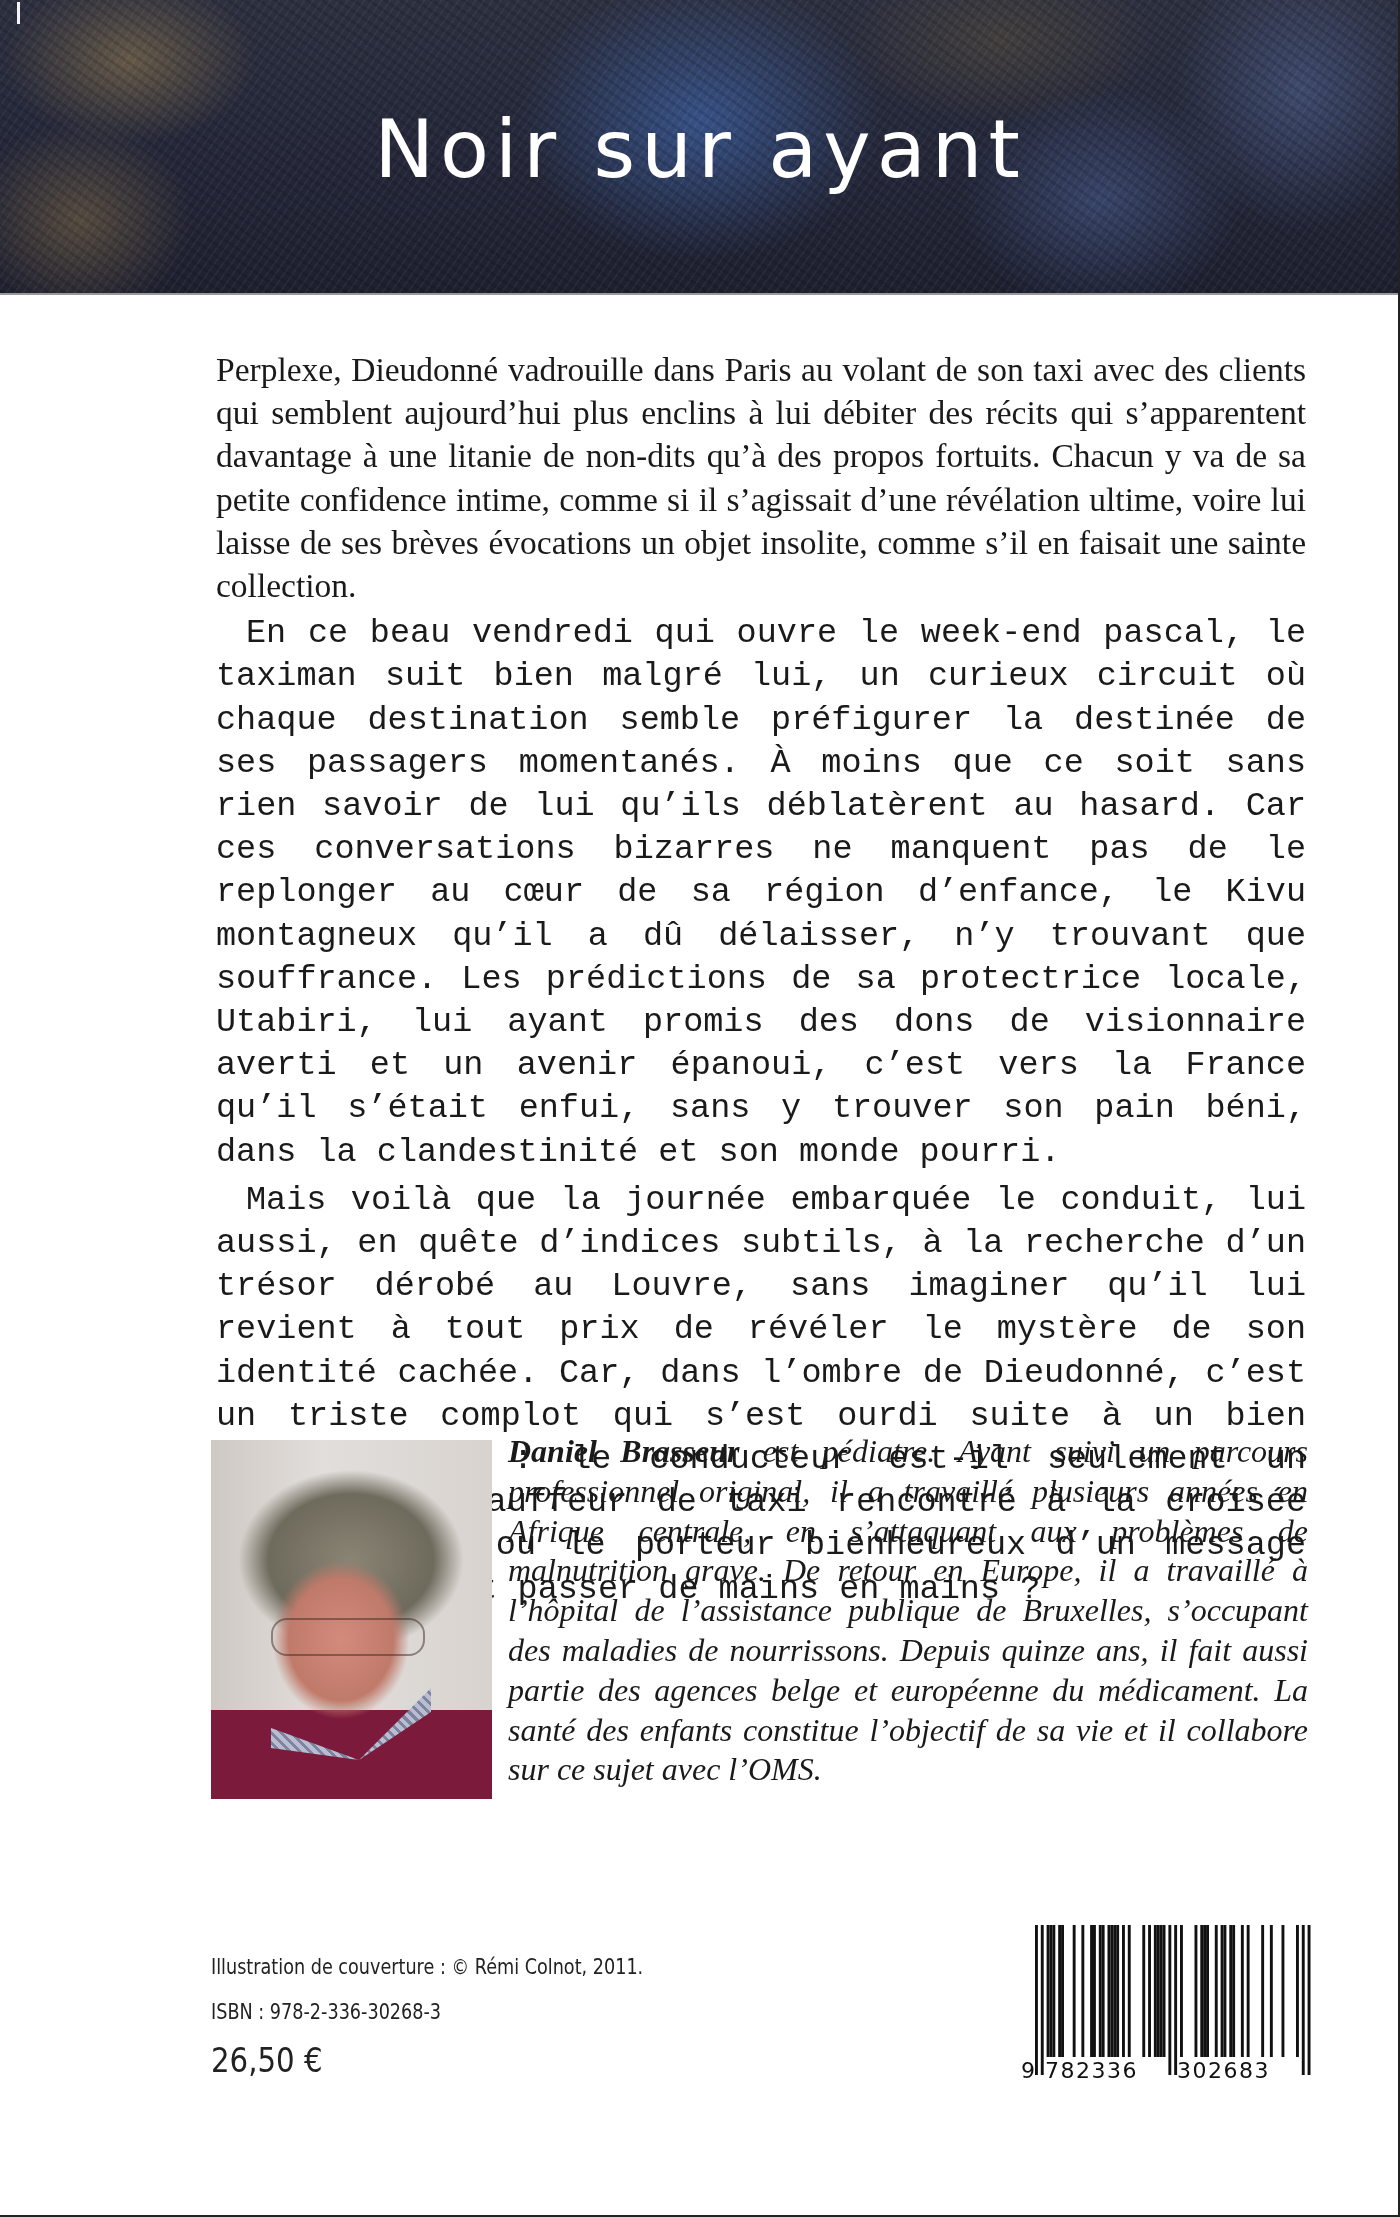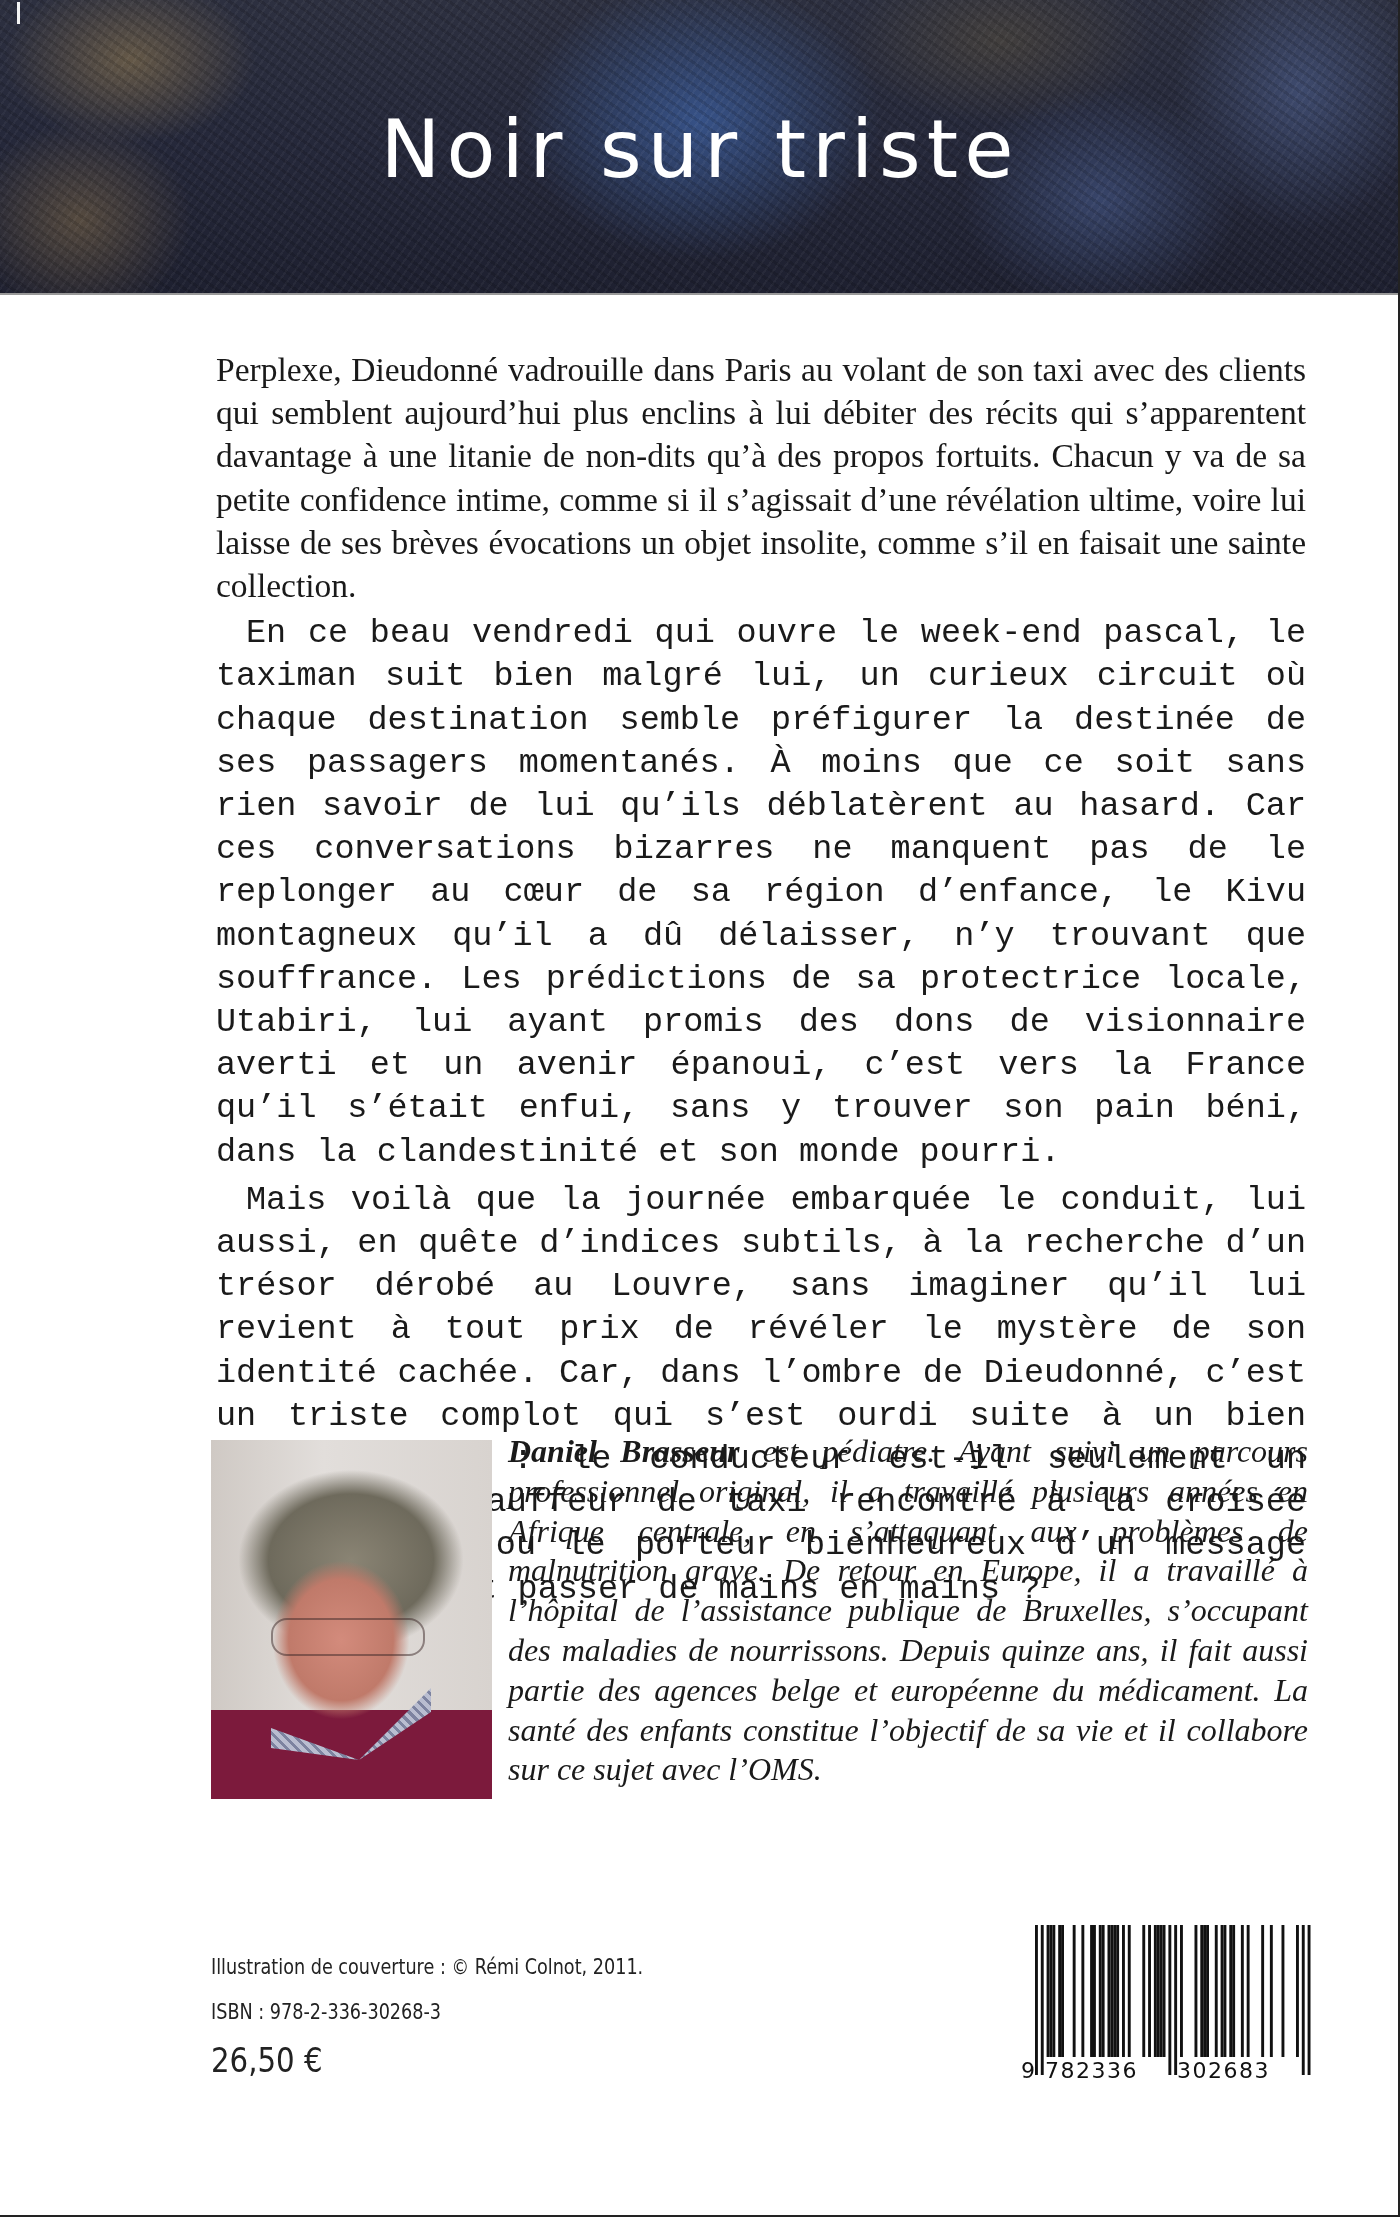--- a/index.html
+++ b/index.html
@@ -59,21 +59,21 @@
   .price { position: absolute; left: 211px; top: 2040px; font-family: "DejaVu Sans", sans-serif; font-size: 34px; color: #222; transform: scaleX(0.86); transform-origin: left; }
   .barcode { position: absolute; left: 1021px; top: 1925px; width: 300px; height: 160px; }
   .barcode svg { display: block; }
 </style>
 </head>
 <body>
 
 <div class="banner">
   <div class="banner-texture"></div>
   <div class="crop-mark"></div>
-  <div class="title">Noir sur triste</div>
+  <div class="title">Noir sur ayant</div>
 </div>
 
 <div class="blurb">
   <p>Perplexe, Dieudonné vadrouille dans Paris au volant de son taxi avec des clients qui semblent aujourd’hui plus enclins à lui débiter des récits qui s’apparentent davantage à une litanie de non-dits qu’à des propos fortuits. Chacun y va de sa petite confidence intime, comme si il s’agissait d’une révélation ultime, voire lui laisse de ses brèves évocations un objet insolite, comme s’il en faisait une sainte collection.</p>
   <p>En ce beau vendredi qui ouvre le week-end pascal, le taximan suit bien malgré lui, un curieux circuit où chaque destination semble préfigurer la destinée de ses passagers momentanés. À moins que ce soit sans rien savoir de lui qu’ils déblatèrent au hasard. Car ces conversations bizarres ne manquent pas de le replonger au cœur de sa région d’enfance, le Kivu montagneux qu’il a dû délaisser, n’y trouvant que souffrance. Les prédictions de sa protectrice locale, Utabiri, lui ayant promis des dons de visionnaire averti et un avenir épanoui, c’est vers la France qu’il s’était enfui, sans y trouver son pain béni, dans la clandestinité et son monde pourri.</p>
   <p>Mais voilà que la journée embarquée le conduit, lui aussi, en quête d’indices subtils, à la recherche d’un trésor dérobé au Louvre, sans imaginer qu’il lui revient à tout prix de révéler le mystère de son identité cachée. Car, dans l’ombre de Dieudonné, c’est un triste complot qui s’est ourdi suite à un bien curieux pari : le conducteur est-il seulement un malheureux chauffeur de taxi rencontré à la croisée des chemins, ou le porteur bienheureux d’un message divin qui doit passer de mains en mains ?</p>
 </div>
 
 <div class="author">
   <div class="photo">

